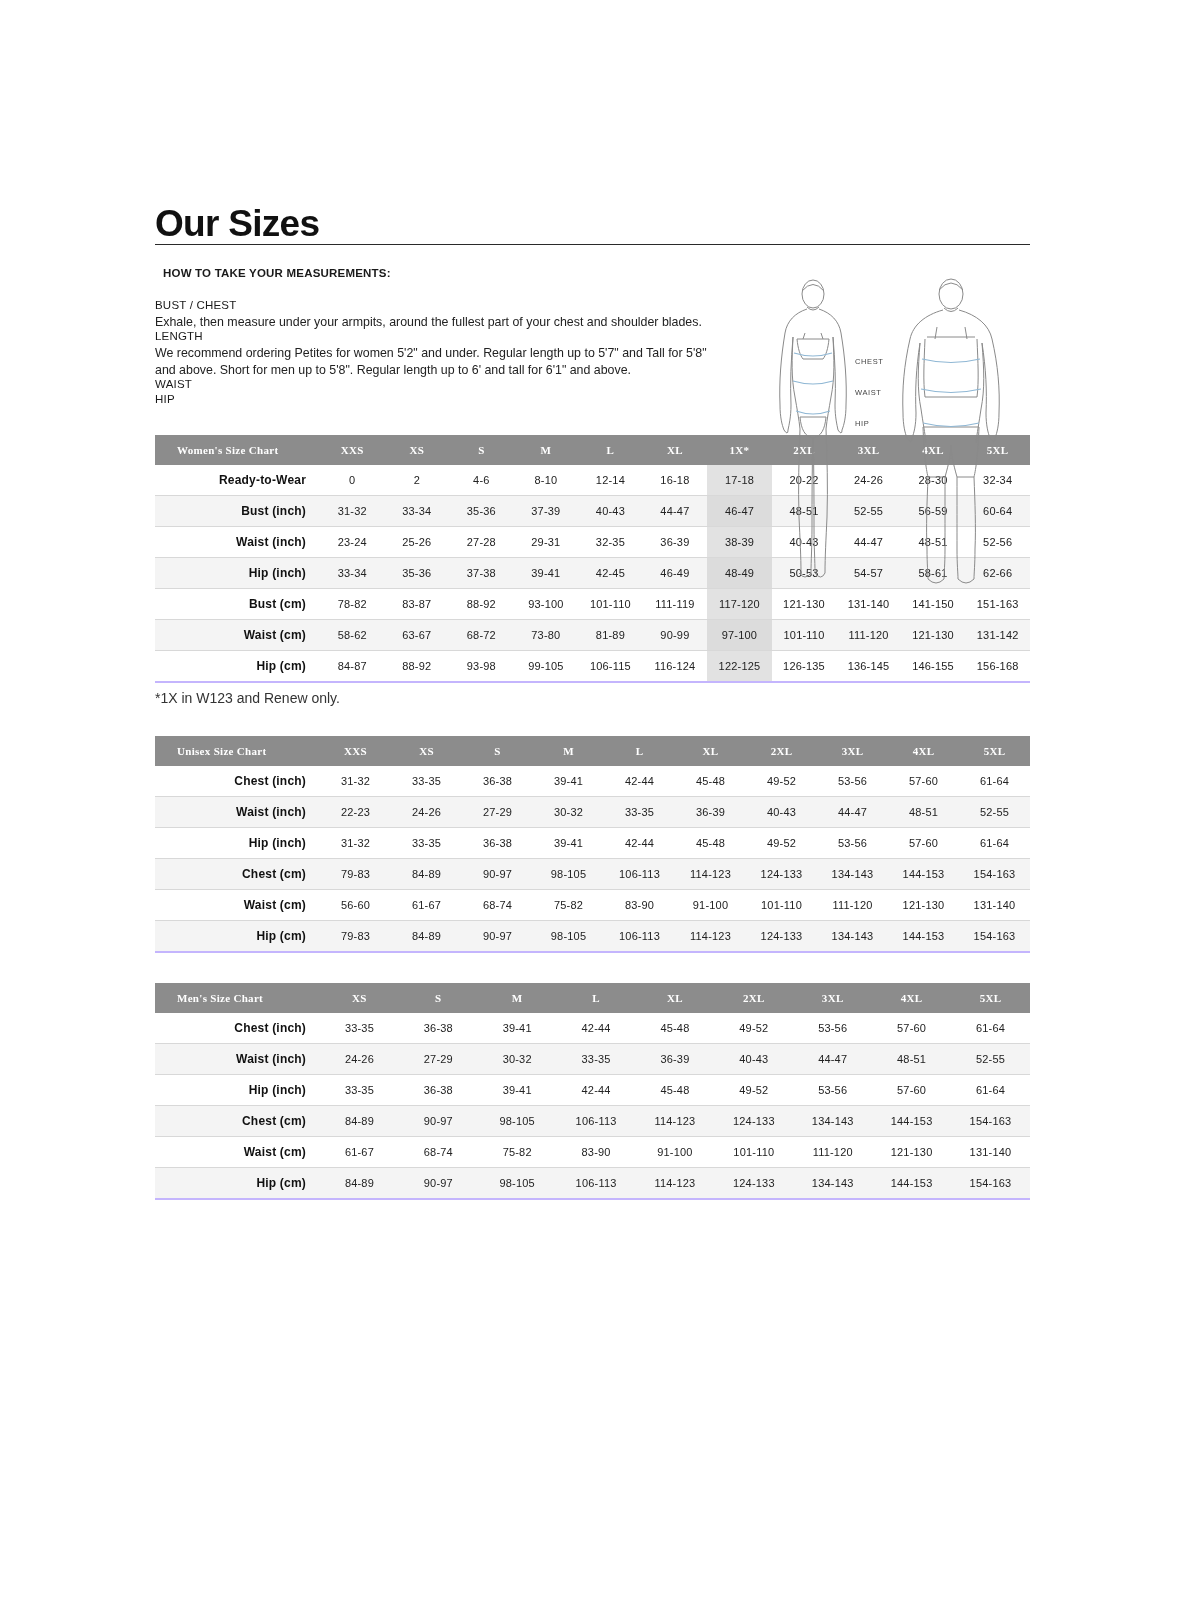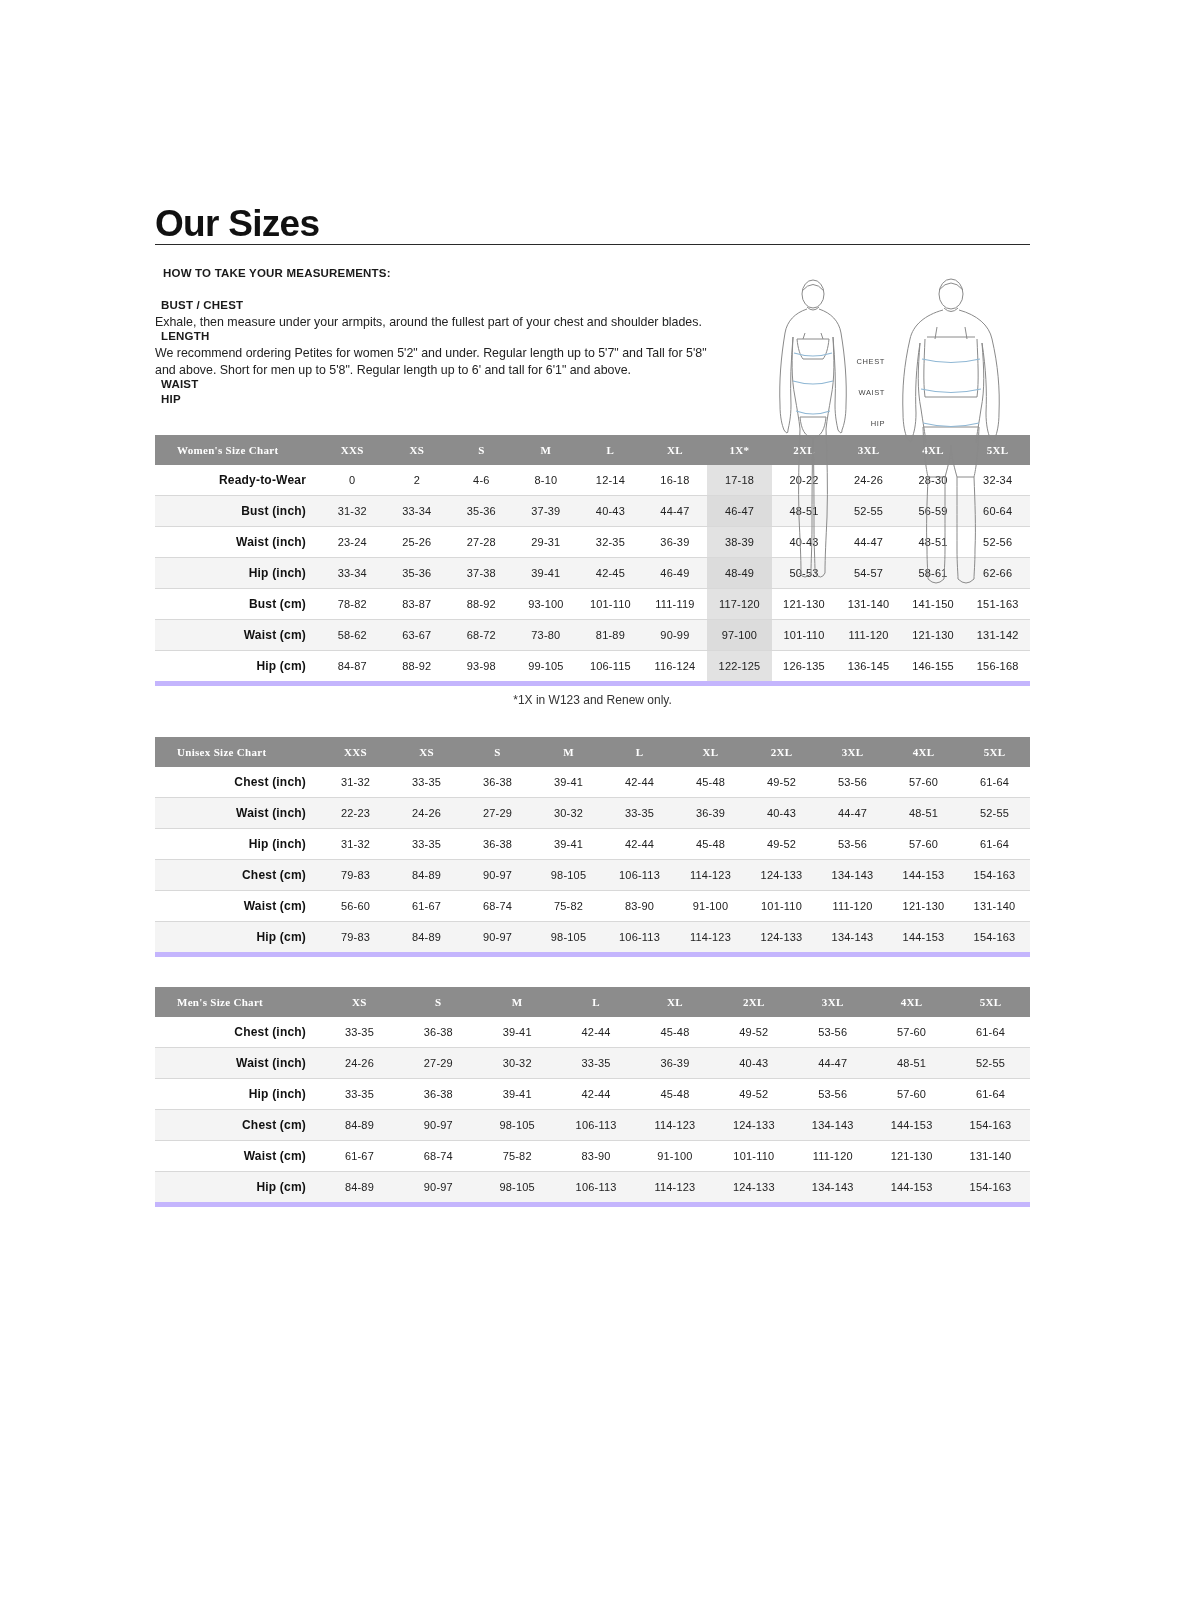--- a/index.html
+++ b/index.html
@@ -49,46 +49,46 @@
   }
   .how-to {
     font-size: 11.5px;
     font-weight: bold;
     letter-spacing: 0.2px;
     margin: 0 0 20px 0;
     padding-left: 8px;
   }
   .sec-head {
     font-size: 11.5px;
-    font-weight: bold;
+    font-weight: normal;
     letter-spacing: 0.2px;
-    margin: 0 0 3px 6px;
+    margin: 0 0 3px 0;
   }
   .sec-body {
     font-size: 12.4px;
     line-height: 1.32;
     margin: 0 0 17px 0;
     color: #222;
   }
   .sec-body:last-child { margin-bottom: 0; }
 
   
   .figures {
     position: absolute;
     left: 600px;
     top: 72px;
     width: 280px;
     height: 350px;
   }
   .fig-labels {
     position: absolute;
-    left: 84px;
+    left: 100px;
     top: 80px;
     width: 46px;
-    text-align: right;
+    text-align: left;
     font-size: 7.5px;
     letter-spacing: 0.6px;
     color: #444;
   }
   .fig-labels div { margin-bottom: 22px; }
 
   
   .chart-block { margin-top: 30px; }
   table.size-chart {
     border-collapse: collapse;
@@ -129,25 +129,25 @@
   table.size-chart tbody tr.alt td {
     background: #f4f4f4;
   }
   table.size-chart td.highlight {
     background: #e2e2e2;
   }
   table.size-chart tbody tr.alt td.highlight {
     background: #dcdcdc;
   }
   table.size-chart tbody tr:last-child td {
-    border-bottom: 5px solid #c4b5fd;
+    border-bottom: 2px solid #c4b5fd;
   }
   .footnote {
-    text-align: center;
-    font-size: 12px;
+    text-align: left;
+    font-size: 14px;
     color: #333;
     margin-top: 7px;
   }
 </style>
 </head>
 <body>
 
 <div class="page">
   <div class="content">
 

